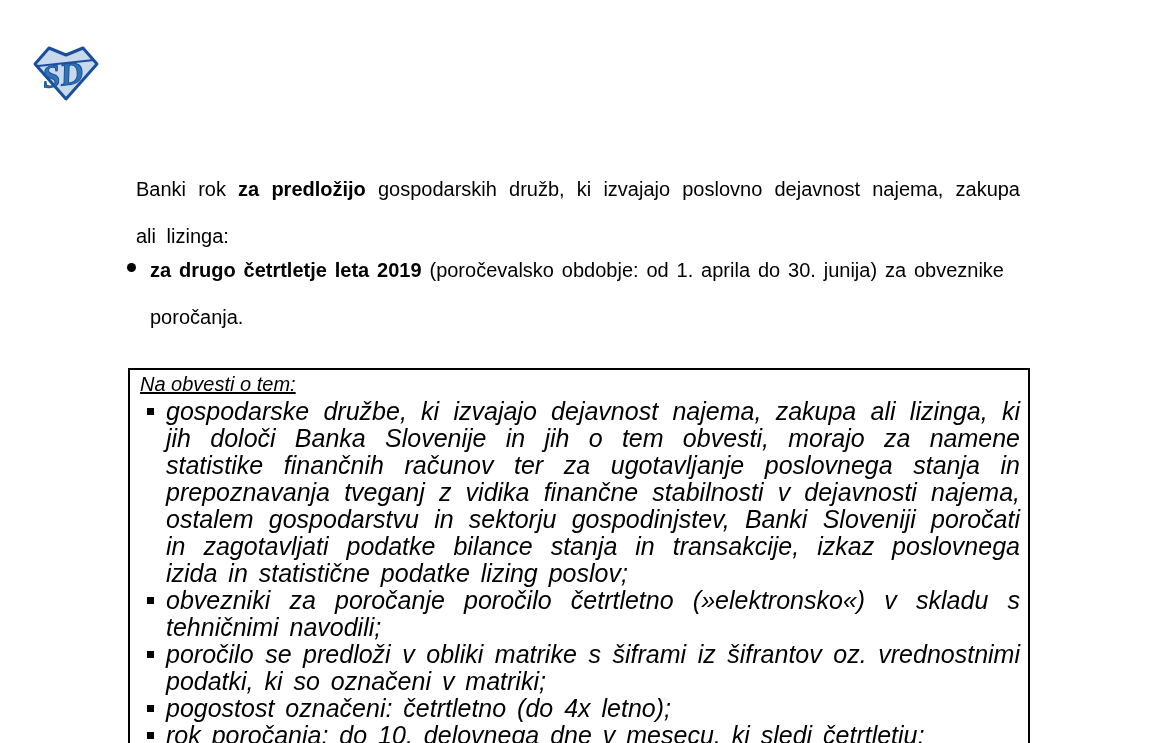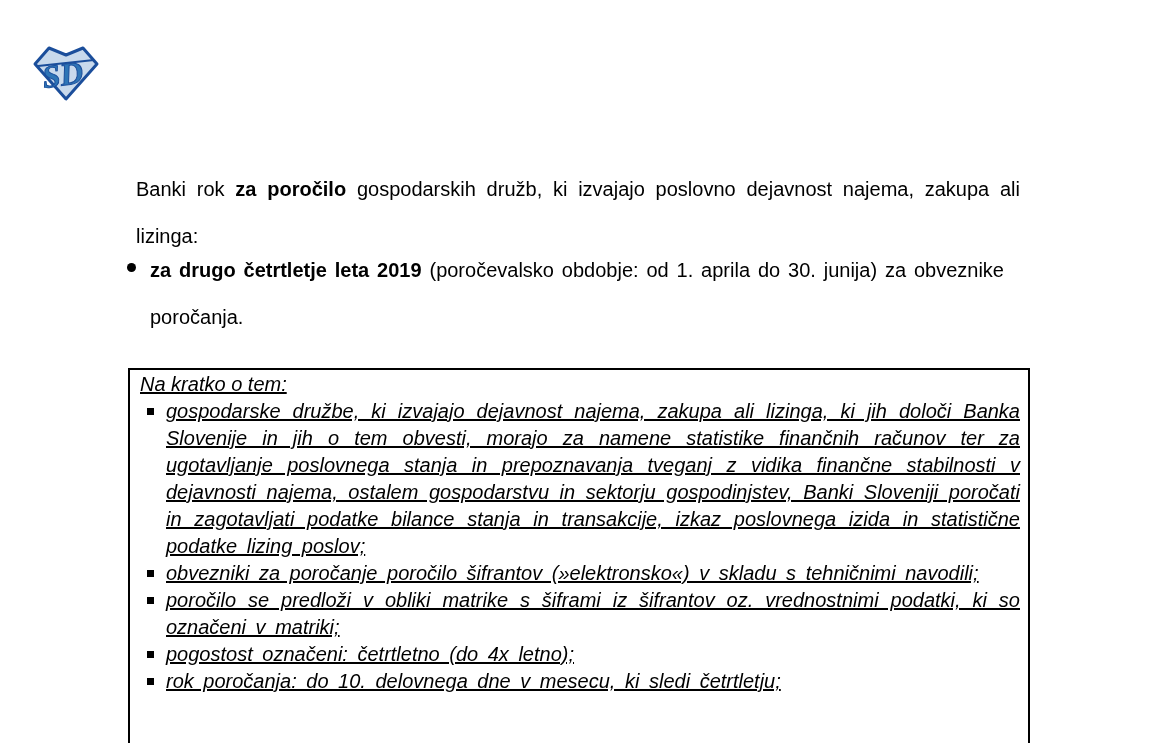--- a/index.html
+++ b/index.html
@@ -75,26 +75,25 @@
   }
   .box-title .u { text-decoration: underline; }
   .info-box ul {
     list-style: none;
     margin: 0;
     padding: 0;
   }
   .info-box li {
     position: relative;
     padding-left: 26px;
-    font-size: 20px;
+    font-size: 25px;
     font-style: italic;
     line-height: 27px;
     text-align: justify;
     word-spacing: 4px;
-    text-decoration: underline;
   }
   .info-box li.gap { }
   .sq-dot {
     position: absolute;
     left: 7px;
     top: 10px;
     width: 7px;
     height: 7px;
     background: #000;
   }
@@ -106,43 +105,43 @@
 <div class="page">
 
   <svg class="logo" viewBox="0 0 68 58" aria-hidden="true">
     <path d="M3 20 L17 4 L34 11 L51 4 L65 20 L34 55 Z" stroke="#1b4e9b" stroke-width="3" stroke-linejoin="round" fill="#c8d9ec"></path>
     <path d="M6 22 L62 16" stroke="#1b4e9b" stroke-width="2" fill="none"></path>
     <text x="10" y="41" font-size="32" font-weight="bold" font-style="italic" font-family="Liberation Serif, serif" stroke="#1b4e9b" stroke-width="1" transform="rotate(-8 34 29)" fill="#2e75b6">SD</text>
   </svg>
 
   <div class="intro">
     <p>
-      <span>Banki rok </span><b>za poročilo</b><span> gospodarskih družb, ki izvajajo poslovno dejavnost najema, zakupa ali lizinga:</span>
+      <span>Banki rok </span><b>za predložijo</b><span> gospodarskih družb, ki izvajajo poslovno dejavnost najema, zakupa ali lizinga:</span>
     </p>
   </div>
 
   <div class="deadline">
     <span class="round-dot"></span>
     <p>
       <b>za drugo četrtletje leta 2019</b><span> (poročevalsko obdobje: od 1. aprila do 30. junija) za obveznike poročanja.</span>
     </p>
   </div>
 
   <div class="info-box">
     <div class="box-title">
-      <span class="u">Na kratko o tem:</span>
+      <span class="u">Na obvesti o tem:</span>
     </div>
     <ul>
       <li>
         <span class="sq-dot"></span>
         <span>gospodarske družbe, ki izvajajo dejavnost najema, zakupa ali lizinga, ki jih določi Banka Slovenije in jih o tem obvesti, morajo za namene statistike finančnih računov ter za ugotavljanje poslovnega stanja in prepoznavanja tveganj z vidika finančne stabilnosti v dejavnosti najema, ostalem gospodarstvu in sektorju gospodinjstev, Banki Sloveniji poročati in zagotavljati podatke bilance stanja in transakcije, izkaz poslovnega izida in statistične podatke lizing poslov;</span>
       </li>
       <li>
         <span class="sq-dot"></span>
-        <span>obvezniki za poročanje poročilo šifrantov (»elektronsko«) v skladu s tehničnimi navodili;</span>
+        <span>obvezniki za poročanje poročilo četrtletno (»elektronsko«) v skladu s tehničnimi navodili;</span>
       </li>
       <li class="gap">
         <span class="sq-dot"></span>
         <span>poročilo se predloži v obliki matrike s šiframi iz šifrantov oz. vrednostnimi podatki, ki so označeni v matriki;</span>
       </li>
       <li>
         <span class="sq-dot"></span>
         <span>pogostost označeni: četrtletno (do 4x letno);</span>
       </li>
       <li>

